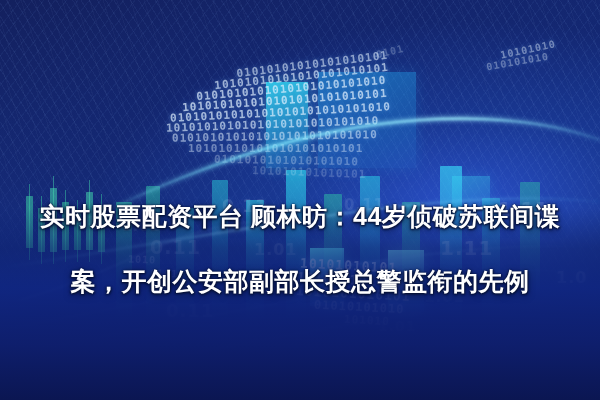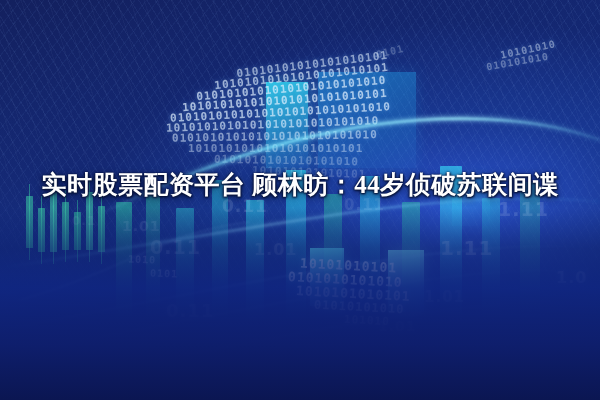--- a/index.html
+++ b/index.html
@@ -99,30 +99,31 @@
     right: 0;
     top: 168px;
     text-align: center;
     z-index: 40;
     padding: 0 12px;
     box-sizing: border-box;
   }
   #headline .tline {
     display: block;
     color: #ffffff;
-    font-family: Liberation Serif, serif;
+    font-family: Liberation Sans, sans-serif;
     font-weight: 700;
     font-size: 25px;
     line-height: 34px;
     letter-spacing: 0.5px;
     text-shadow:
       0 0 2px rgba(10,22,60,0.95),
       1px 1px 2px rgba(8,18,52,0.9),
      -1px 1px 2px rgba(8,18,52,0.75),
       0 2px 7px rgba(6,14,46,0.8);
+    margin-top: 31px;
   }
 </style>
 </head>
 <body>
 
 <div id="stage">
 
   <div class="layer" id="bg-base"></div>
 
   <div class="layer" id="bg-streaks"></div>
@@ -241,15 +242,16 @@
     <path d="M 0,356 C 140,330 280,300 410,282 C 496,270 556,268 600,272" fill="none" stroke="url(#gc3)" stroke-width="0.9" filter="url(#blurB)" opacity="0.55"></path>
     <path d="M 0,392 C 150,362 300,330 430,312 C 510,301 562,300 600,304" fill="none" stroke="url(#gc3)" stroke-width="0.8" filter="url(#blurB)" opacity="0.4"></path>
 
     <path d="M 20,300 C 70,286 110,268 150,250 C 186,234 216,226 250,222" fill="none" stroke="#9fd8ff" stroke-width="0.8" opacity="0.28" filter="url(#blurB)"></path>
   </svg>
 
   <div class="layer" id="bottom-wash"></div>
 
   <div id="headline">
     <span class="tline">实时股票配资平台 顾林昉：44岁侦破苏联间谍</span>
+    <span class="tline">案，开创公安部副部长授总警监衔的先例</span>
   </div>
 
 </div>
 
 </body></html>

